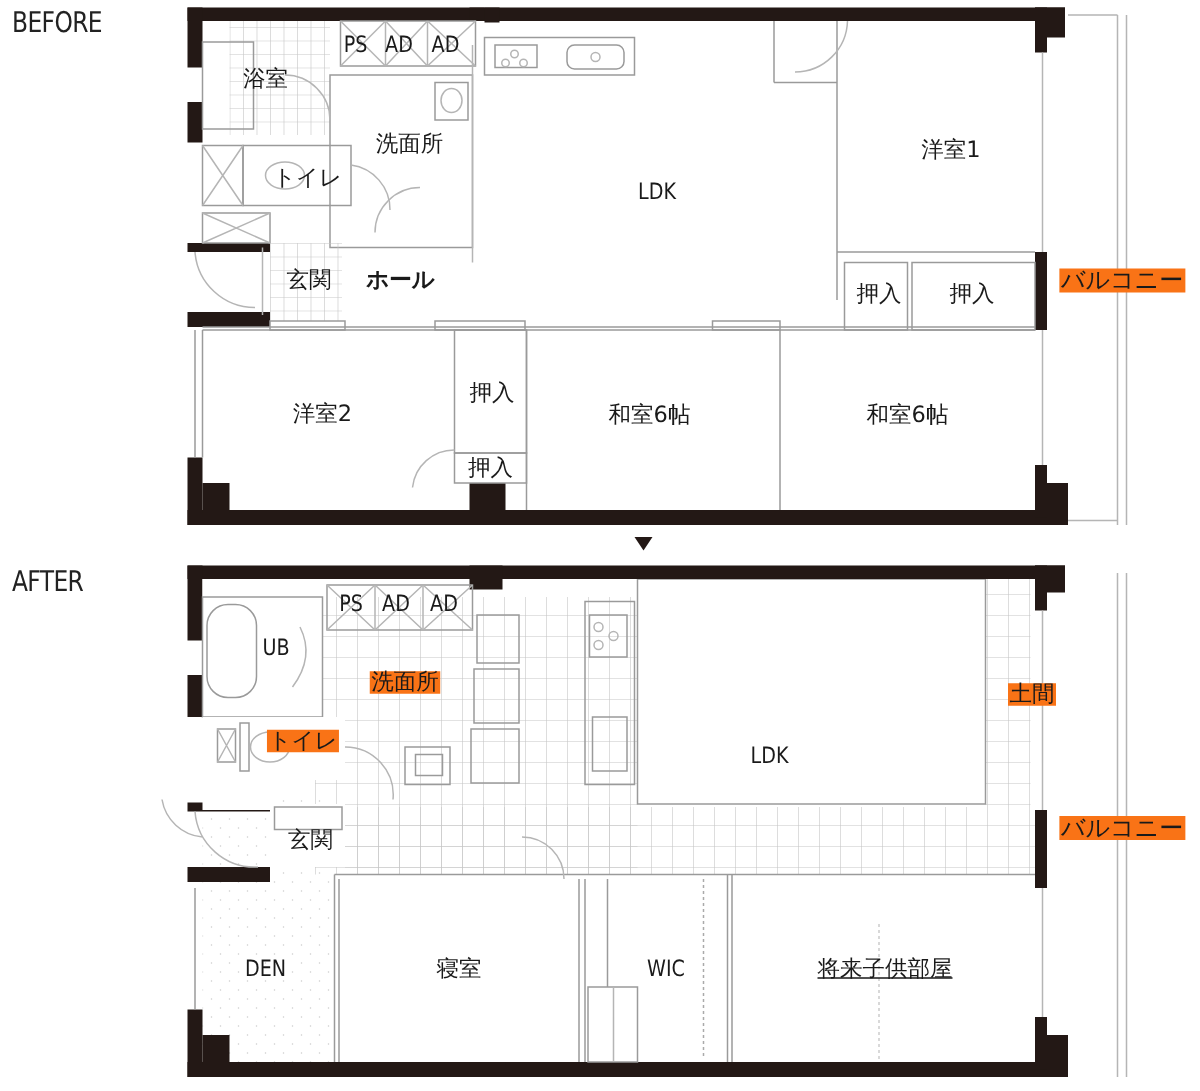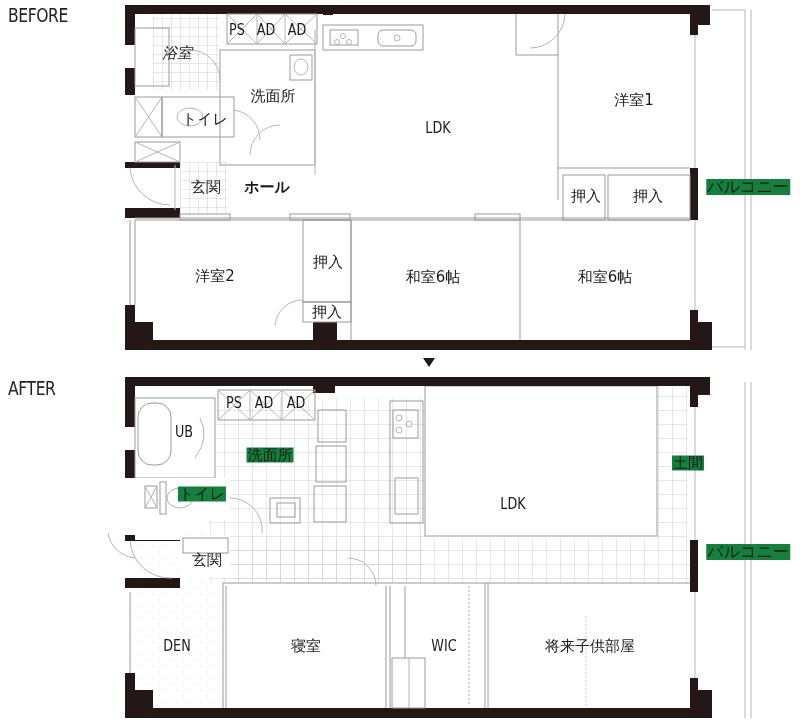--- a/index.html
+++ b/index.html
@@ -21,21 +21,21 @@
   .wall { fill: #231815; }
   .ln { stroke: #b5b5b5; stroke-width: 1; fill: none; }
   .ln2 { stroke: #9a9a9a; stroke-width: 1; fill: none; }
   .tile { stroke: #c6c6c6; stroke-width: 0.8; }
 
   .lbl {
     position: absolute; font-size: 15px; white-space: nowrap; color: #1a1a1a;
     transform: translate(-50%, -50%); line-height: 1;
   }
   .lbl.narrow { transform: translate(-50%, -50%) scaleX(0.85); }
-  .lbl.bg { background: #15803d; padding: 0 1px; }
+  .lbl.bg { background: #f97316; padding: 0 1px; }
 
   .arrow {
     position: absolute; left: 423px; top: 358px; width: 0; height: 0;
     border-left: 6px solid transparent; border-right: 6px solid transparent;
     border-top: 9px solid #231815;
   }
 </style>
 </head>
 <body>
 
@@ -125,21 +125,21 @@
 
     <rect class="ln2" x="303" y="220" width="48" height="82"></rect>
     <rect class="ln2" x="303" y="302" width="48" height="20"></rect>
     <line class="ln2" x1="351" y1="220" x2="351" y2="340"></line>
     <line class="ln2" x1="520" y1="220" x2="520" y2="340"></line>
     <line class="ln2" x1="135" y1="220" x2="135" y2="305"></line>
     <line class="ln2" x1="130" y1="220" x2="130" y2="305"></line>
     <path class="ln" d="M303 300 A 28 28 0 0 0 275 325"></path>
   </svg>
 
-  <div class="lbl" style="left:177px;top:53px;font-style:italic;">浴室</div>
+  <div class="lbl" style="left:177px;top:53px;">浴室</div>
   <div class="lbl narrow" style="left:237px;top:30px;">PS</div>
   <div class="lbl narrow" style="left:266px;top:30px;">AD</div>
   <div class="lbl narrow" style="left:297px;top:30px;">AD</div>
   <div class="lbl" style="left:273px;top:96px;">洗面所</div>
   <div class="lbl" style="left:205px;top:119px;">トイレ</div>
   <div class="lbl narrow" style="left:438px;top:128px;">LDK</div>
   <div class="lbl" style="left:622px;top:100px;margin-left:12px;">洋室1</div>
   <div class="lbl" style="left:206px;top:187px;">玄関</div>
   <div class="lbl" style="left:267px;top:187px;font-weight:bold;">ホール</div>
   <div class="lbl" style="left:586px;top:196px;">押入</div>
@@ -255,15 +255,15 @@
   <div class="lbl narrow" style="left:264px;top:35px;">AD</div>
   <div class="lbl narrow" style="left:296px;top:35px;">AD</div>
   <div class="lbl bg" style="left:270px;top:87px;">洗面所</div>
   <div class="lbl bg" style="left:202px;top:126px;">トイレ</div>
   <div class="lbl narrow" style="left:513px;top:136px;">LDK</div>
   <div class="lbl bg" style="left:664px;top:95px;margin-left:24px;">土間</div>
   <div class="lbl" style="left:207px;top:192px;">玄関</div>
   <div class="lbl narrow" style="left:177px;top:278px;">DEN</div>
   <div class="lbl" style="left:306px;top:278px;">寝室</div>
   <div class="lbl narrow" style="left:444px;top:278px;">WIC</div>
-  <div class="lbl" style="left:590px;top:278px;">将来子供部屋</div>
+  <div class="lbl" style="left:590px;top:278px;text-decoration:underline;">将来子供部屋</div>
   <div class="lbl bg" style="left:748px;top:184px;font-size:16px;">バルコニー</div>
 </div>
 
 </body></html>

